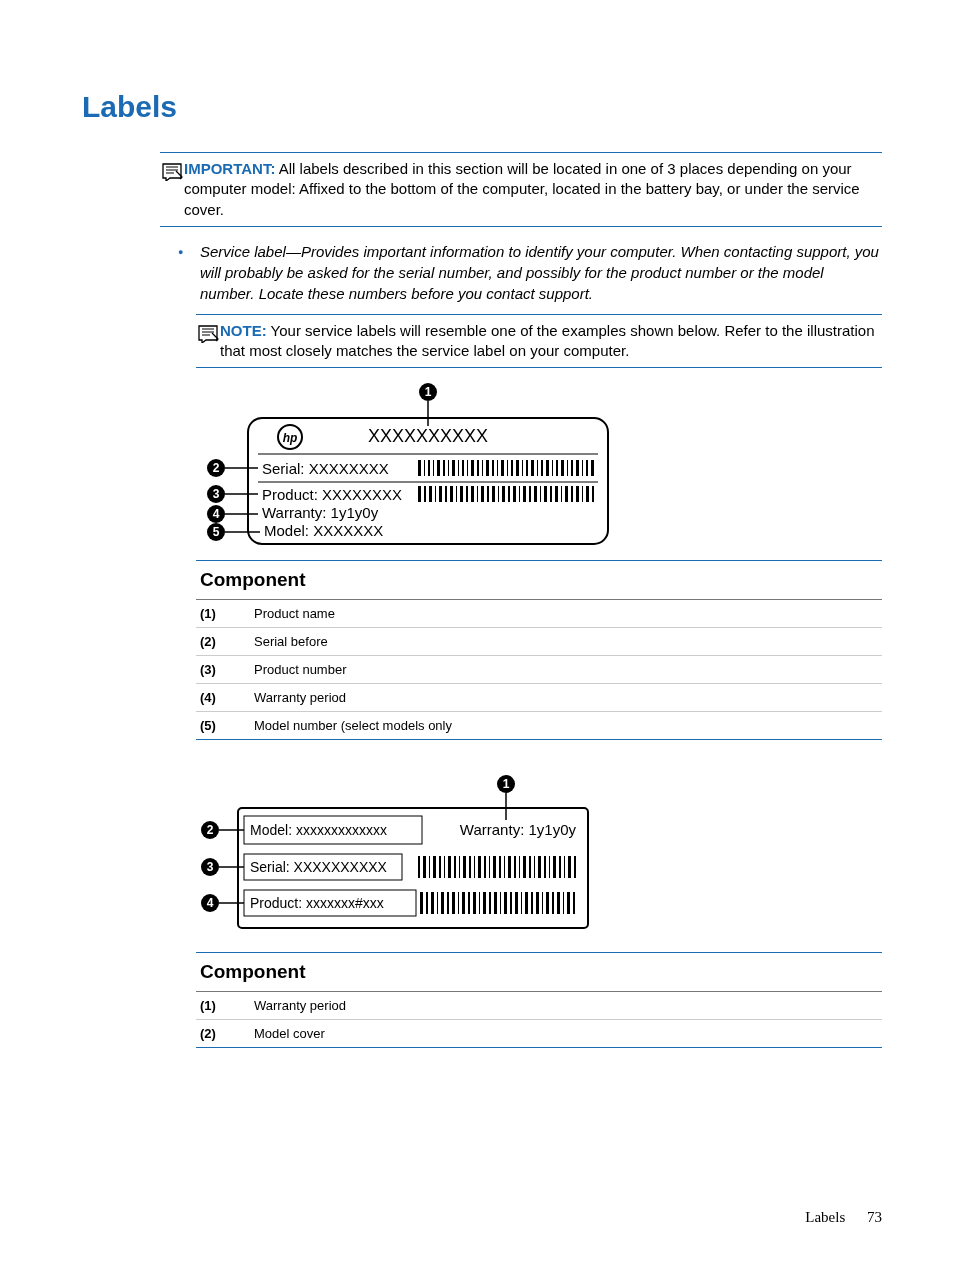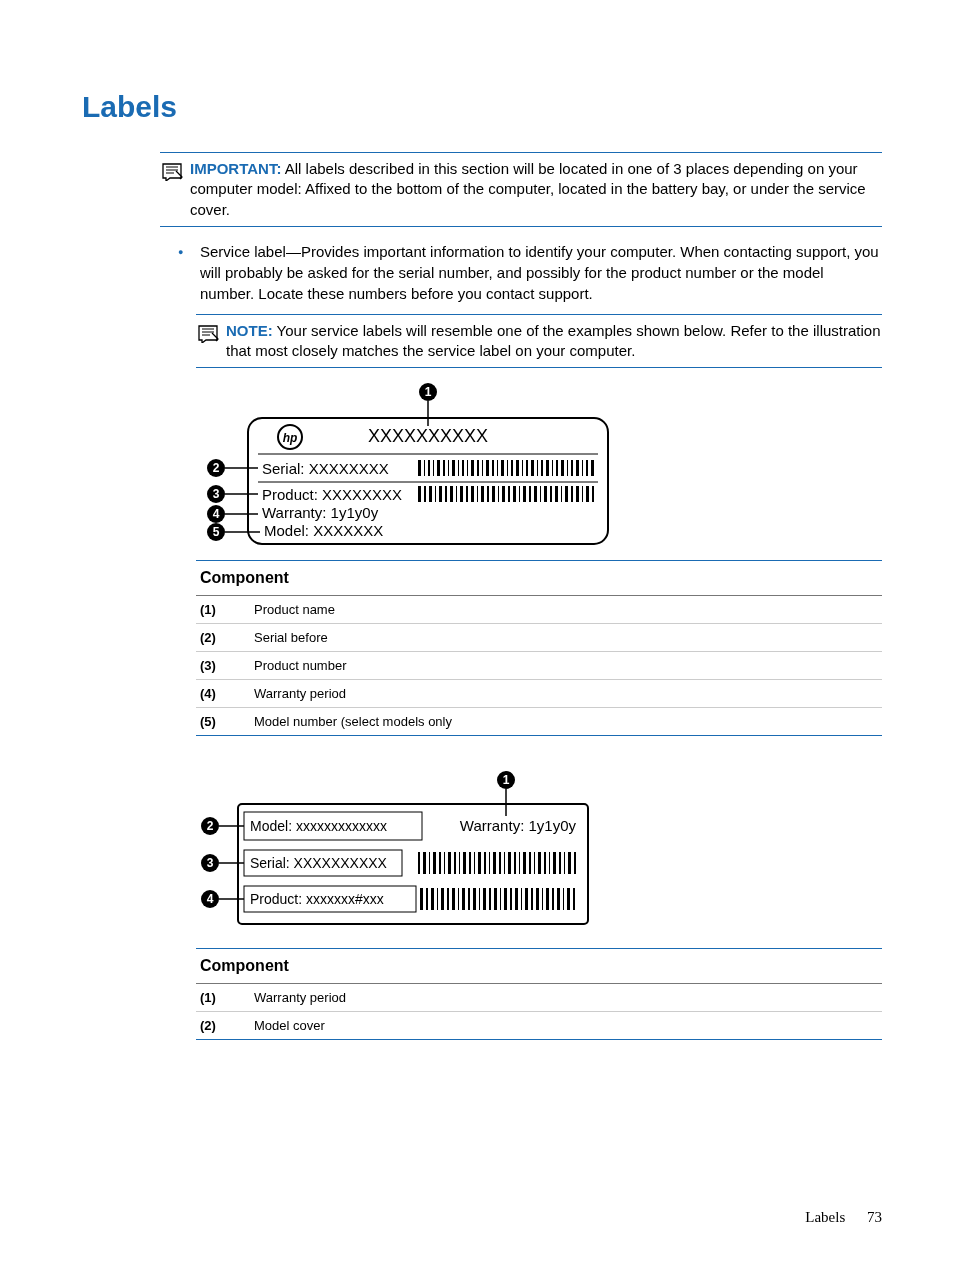--- a/index.html
+++ b/index.html
@@ -30,58 +30,57 @@
   .callout {
     border-top: 1.5px solid #1a6bb3;
     border-bottom: 1.5px solid #1a6bb3;
     padding: 6px 0 6px 0;
     margin-bottom: 14px;
     position: relative;
   }
   .callout-inner {
     display: flex;
     align-items: flex-start;
-    gap: 6px;
   }
   .callout-icon {
     flex: 0 0 auto;
     width: 24px;
     height: 20px;
     margin-top: 2px;
   }
   .callout-text {
     flex: 1 1 auto;
     line-height: 1.35;
   }
   .callout-label {
     color: #1a6bb3;
     font-weight: bold;
   }
   .nested-callout {
     margin-left: 36px;
   }
   .help-line { line-height:1.35; margin-bottom: 14px; }
   a.link { color: #1a6bb3; text-decoration: underline; }
-  ul.bullets { list-style: none; margin-left: 0; margin-bottom: 10px; }
+  ul.bullets { list-style: none; margin-left: 0; margin-bottom: 10px; font-style: italic; }
   ul.bullets li { position: relative; padding-left: 40px; line-height:1.4; }
   ul.bullets li::before {
     content: "●"; color: #1a6bb3; position: absolute; left: 18px; top: 0; font-size: 9px; line-height: 22px;
   }
   .diagram-wrap { margin-left: 36px; margin-top: 8px; margin-bottom: 8px; }
   .diagram-svg { display: block; }
 
   .comp-table {
     width: 100%;
     border-collapse: collapse;
     margin-left: 36px;
     width: calc(100% - 36px);
   }
   .comp-table th {
     text-align: left;
-    font-size: 16px;
+    font-size: 19px;
     font-weight: bold;
     padding: 8px 4px;
     border-top: 1.5px solid #1a6bb3;
     border-bottom: 1px solid #777;
   }
   .comp-table td {
     font-size: 13px;
     padding: 6px 4px;
     border-bottom: 1px solid #ccc;
   }

